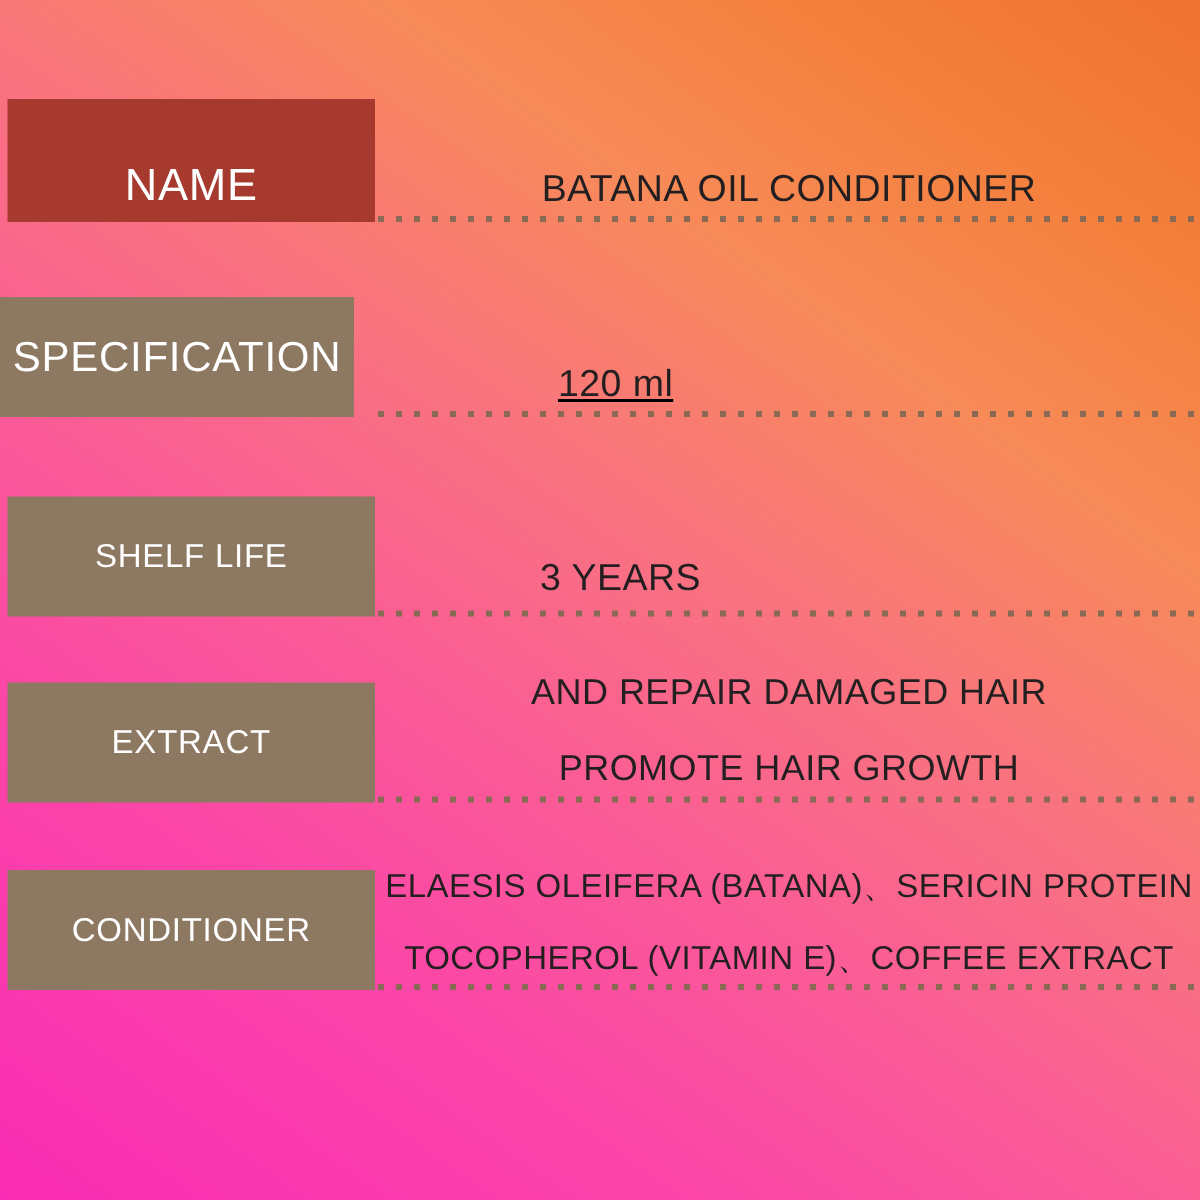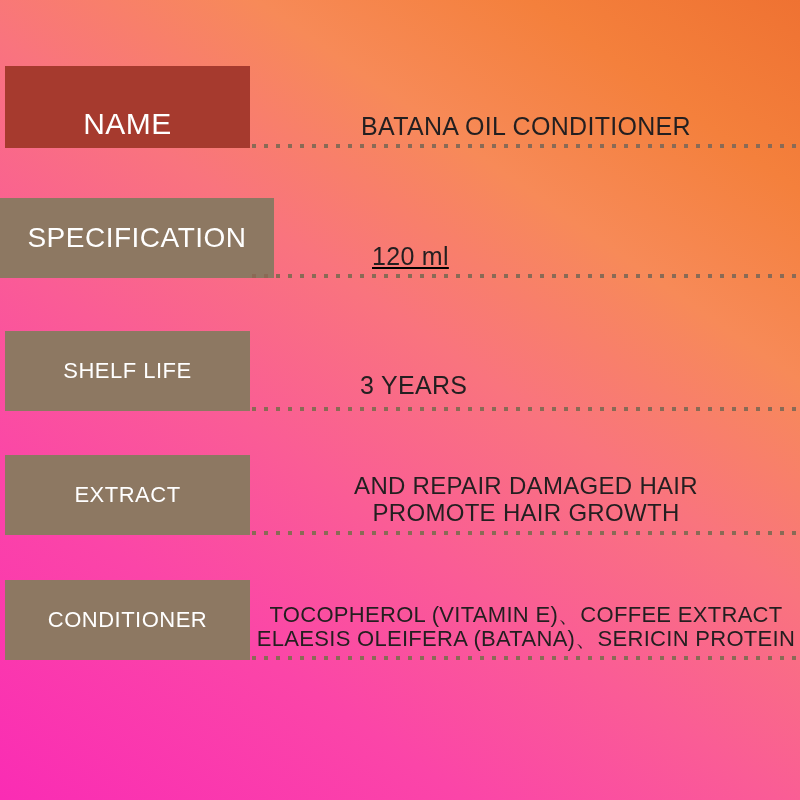--- a/index.html
+++ b/index.html
@@ -55,21 +55,21 @@
     align-items: center;
     justify-content: center;
     box-sizing: border-box;
   }
   .row-label.is-name {
     background: #A63A2E;
     height: 82px;
   }
   .row-label.is-spec {
     left: 0;
-    width: 274px;
+    width: 236px;
   }
 
   .row-label-text {
     color: #FFFFFF;
     font-family: "Liberation Sans", sans-serif;
     font-weight: 400;
     letter-spacing: 0.5px;
     line-height: 1;
     white-space: nowrap;
   }
@@ -88,20 +88,21 @@
     justify-content: flex-end;
     box-sizing: border-box;
   }
   .row-value-line {
     color: #231F20;
     font-family: "Liberation Sans", sans-serif;
     font-weight: 400;
     letter-spacing: 0.3px;
     white-space: nowrap;
     line-height: 1.12;
+    margin-top: 24px;
   }
   .val-24 { font-size: 25px; }
   .val-23 { font-size: 24px; }
   .val-21 { font-size: 22px; }
 
   
   .row-dots {
     position: absolute;
     left: 252px;
     width: 548px;
@@ -157,19 +158,19 @@
       <span class="row-value-line val-23">PROMOTE HAIR GROWTH</span>
     </div>
     <div class="row-dots" style="top:76px;"></div>
   </div>
 
   <div class="spec-row" style="top:580px;">
     <div class="row-label">
       <span class="row-label-text size-md">CONDITIONER</span>
     </div>
     <div class="row-value" style="top:0px; height:72px;">
+      <span class="row-value-line val-21">ELAESIS OLEIFERA (BATANA)、SERICIN PROTEIN</span>
       <span class="row-value-line val-21">TOCOPHEROL (VITAMIN E)、COFFEE EXTRACT</span>
-      <span class="row-value-line val-21">ELAESIS OLEIFERA (BATANA)、SERICIN PROTEIN</span>
     </div>
     <div class="row-dots" style="top:76px;"></div>
   </div>
 
 </div>
 
 </body></html>

